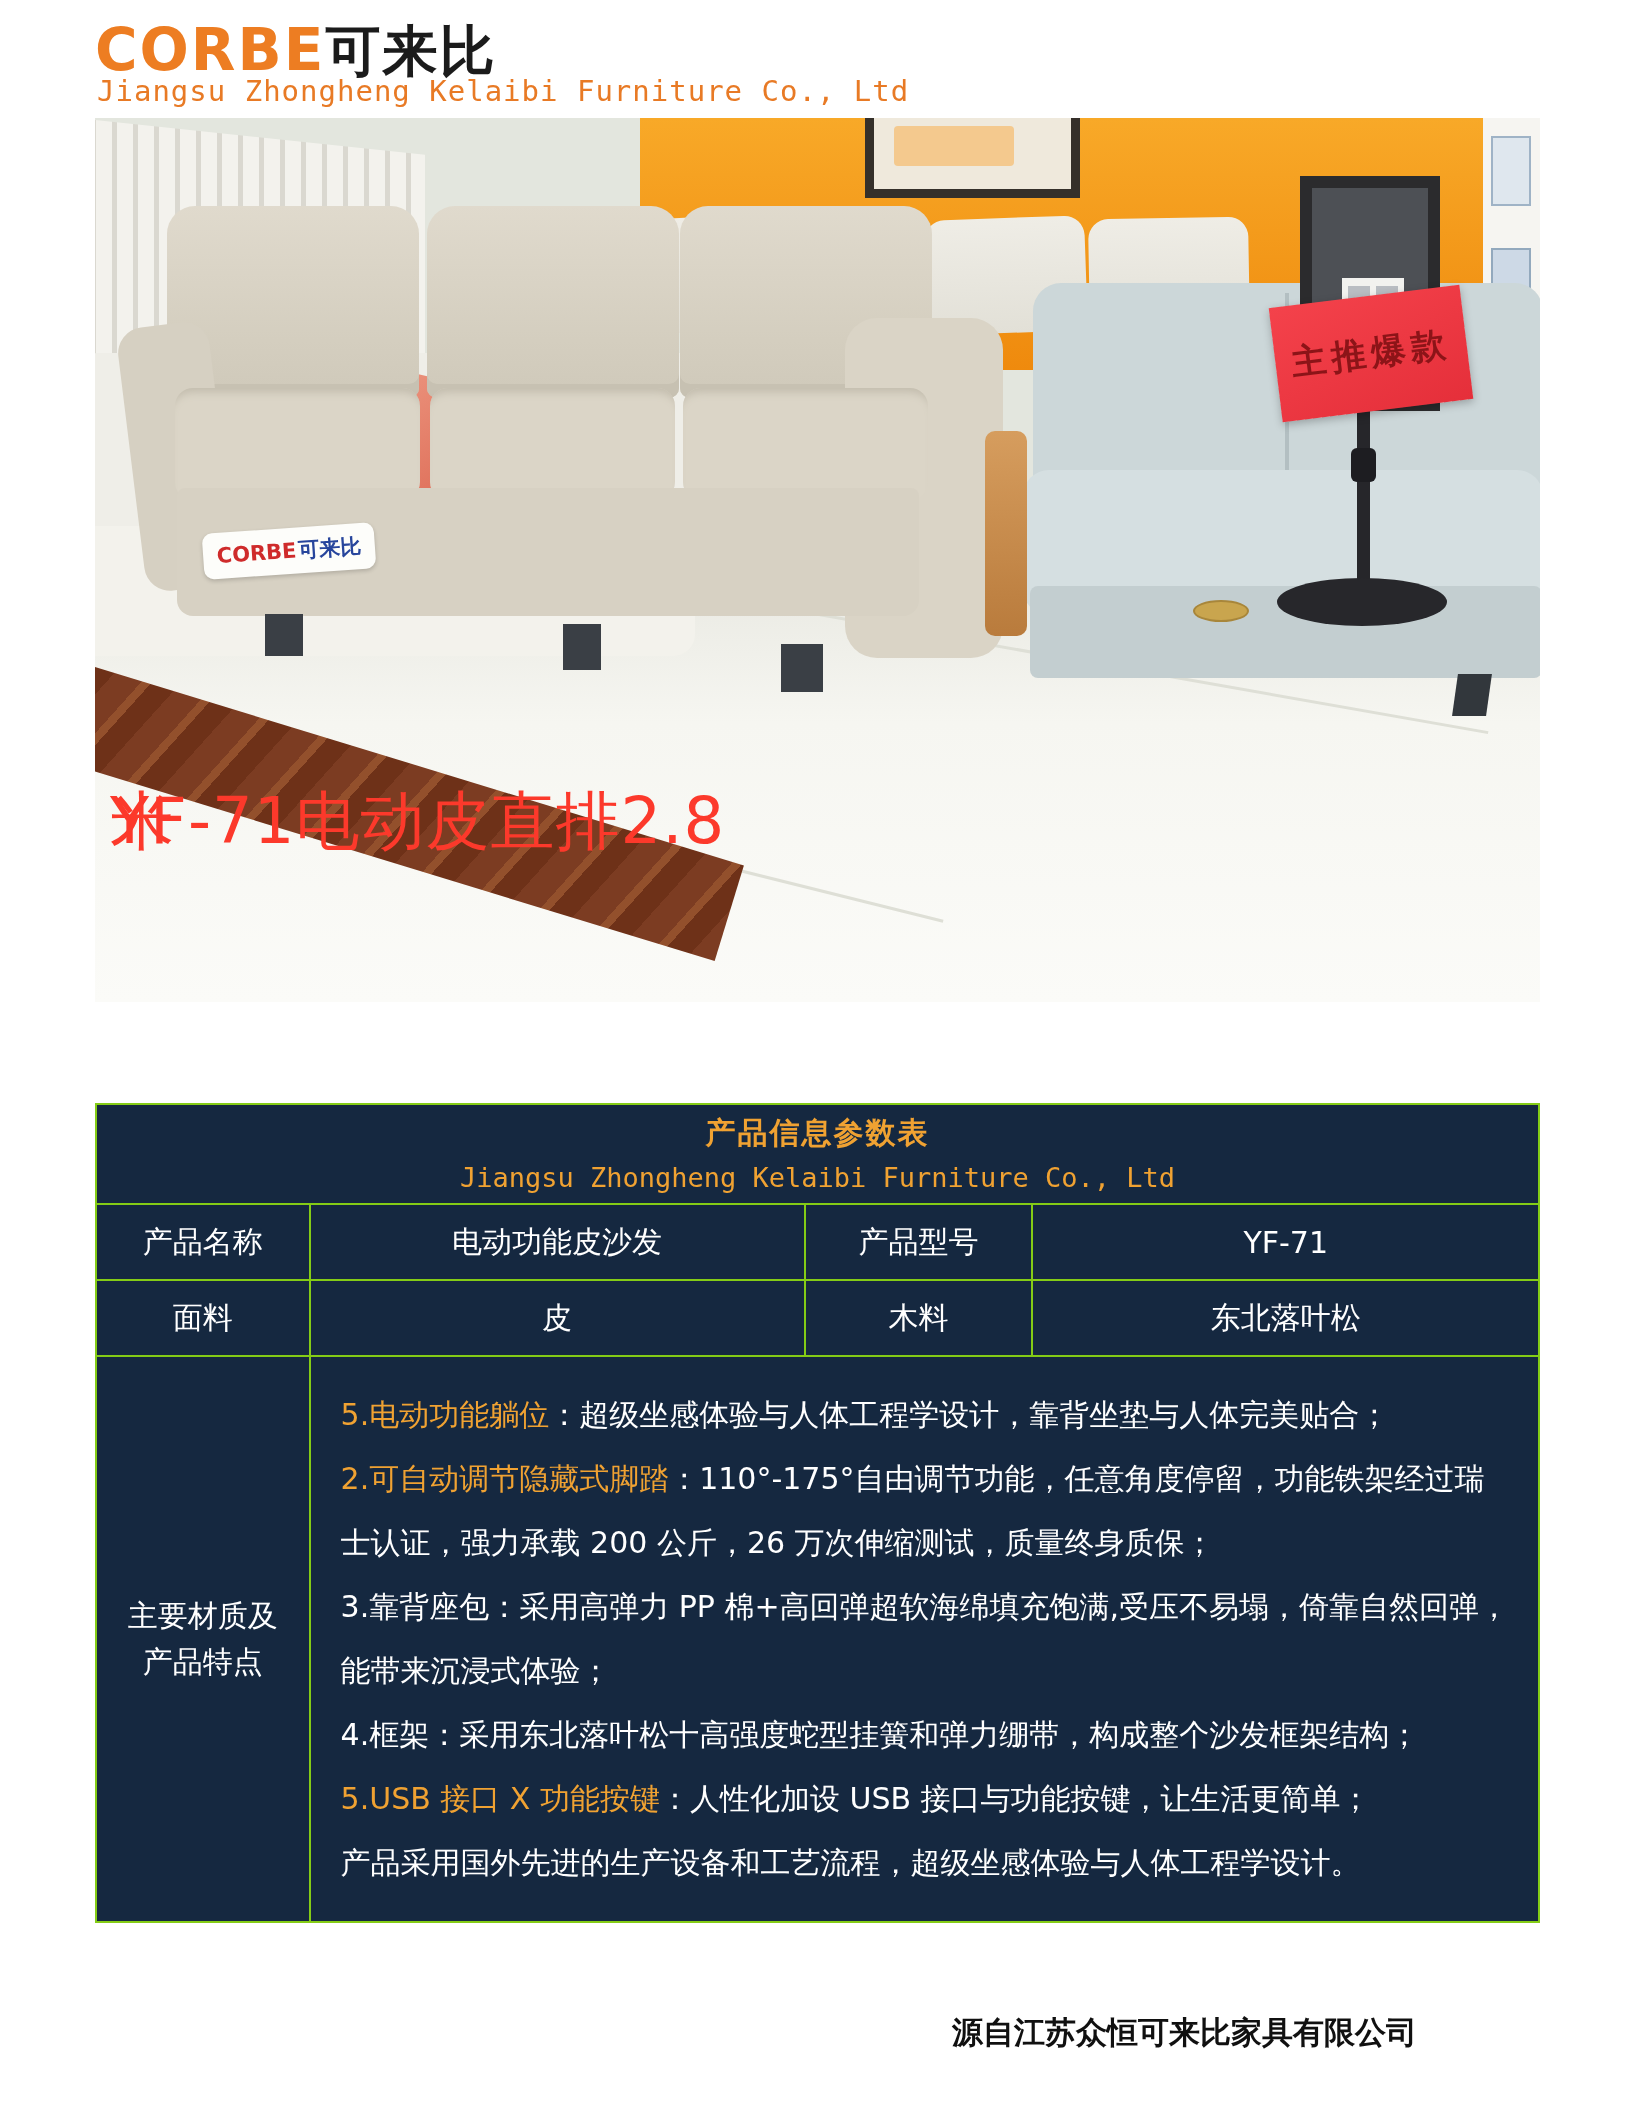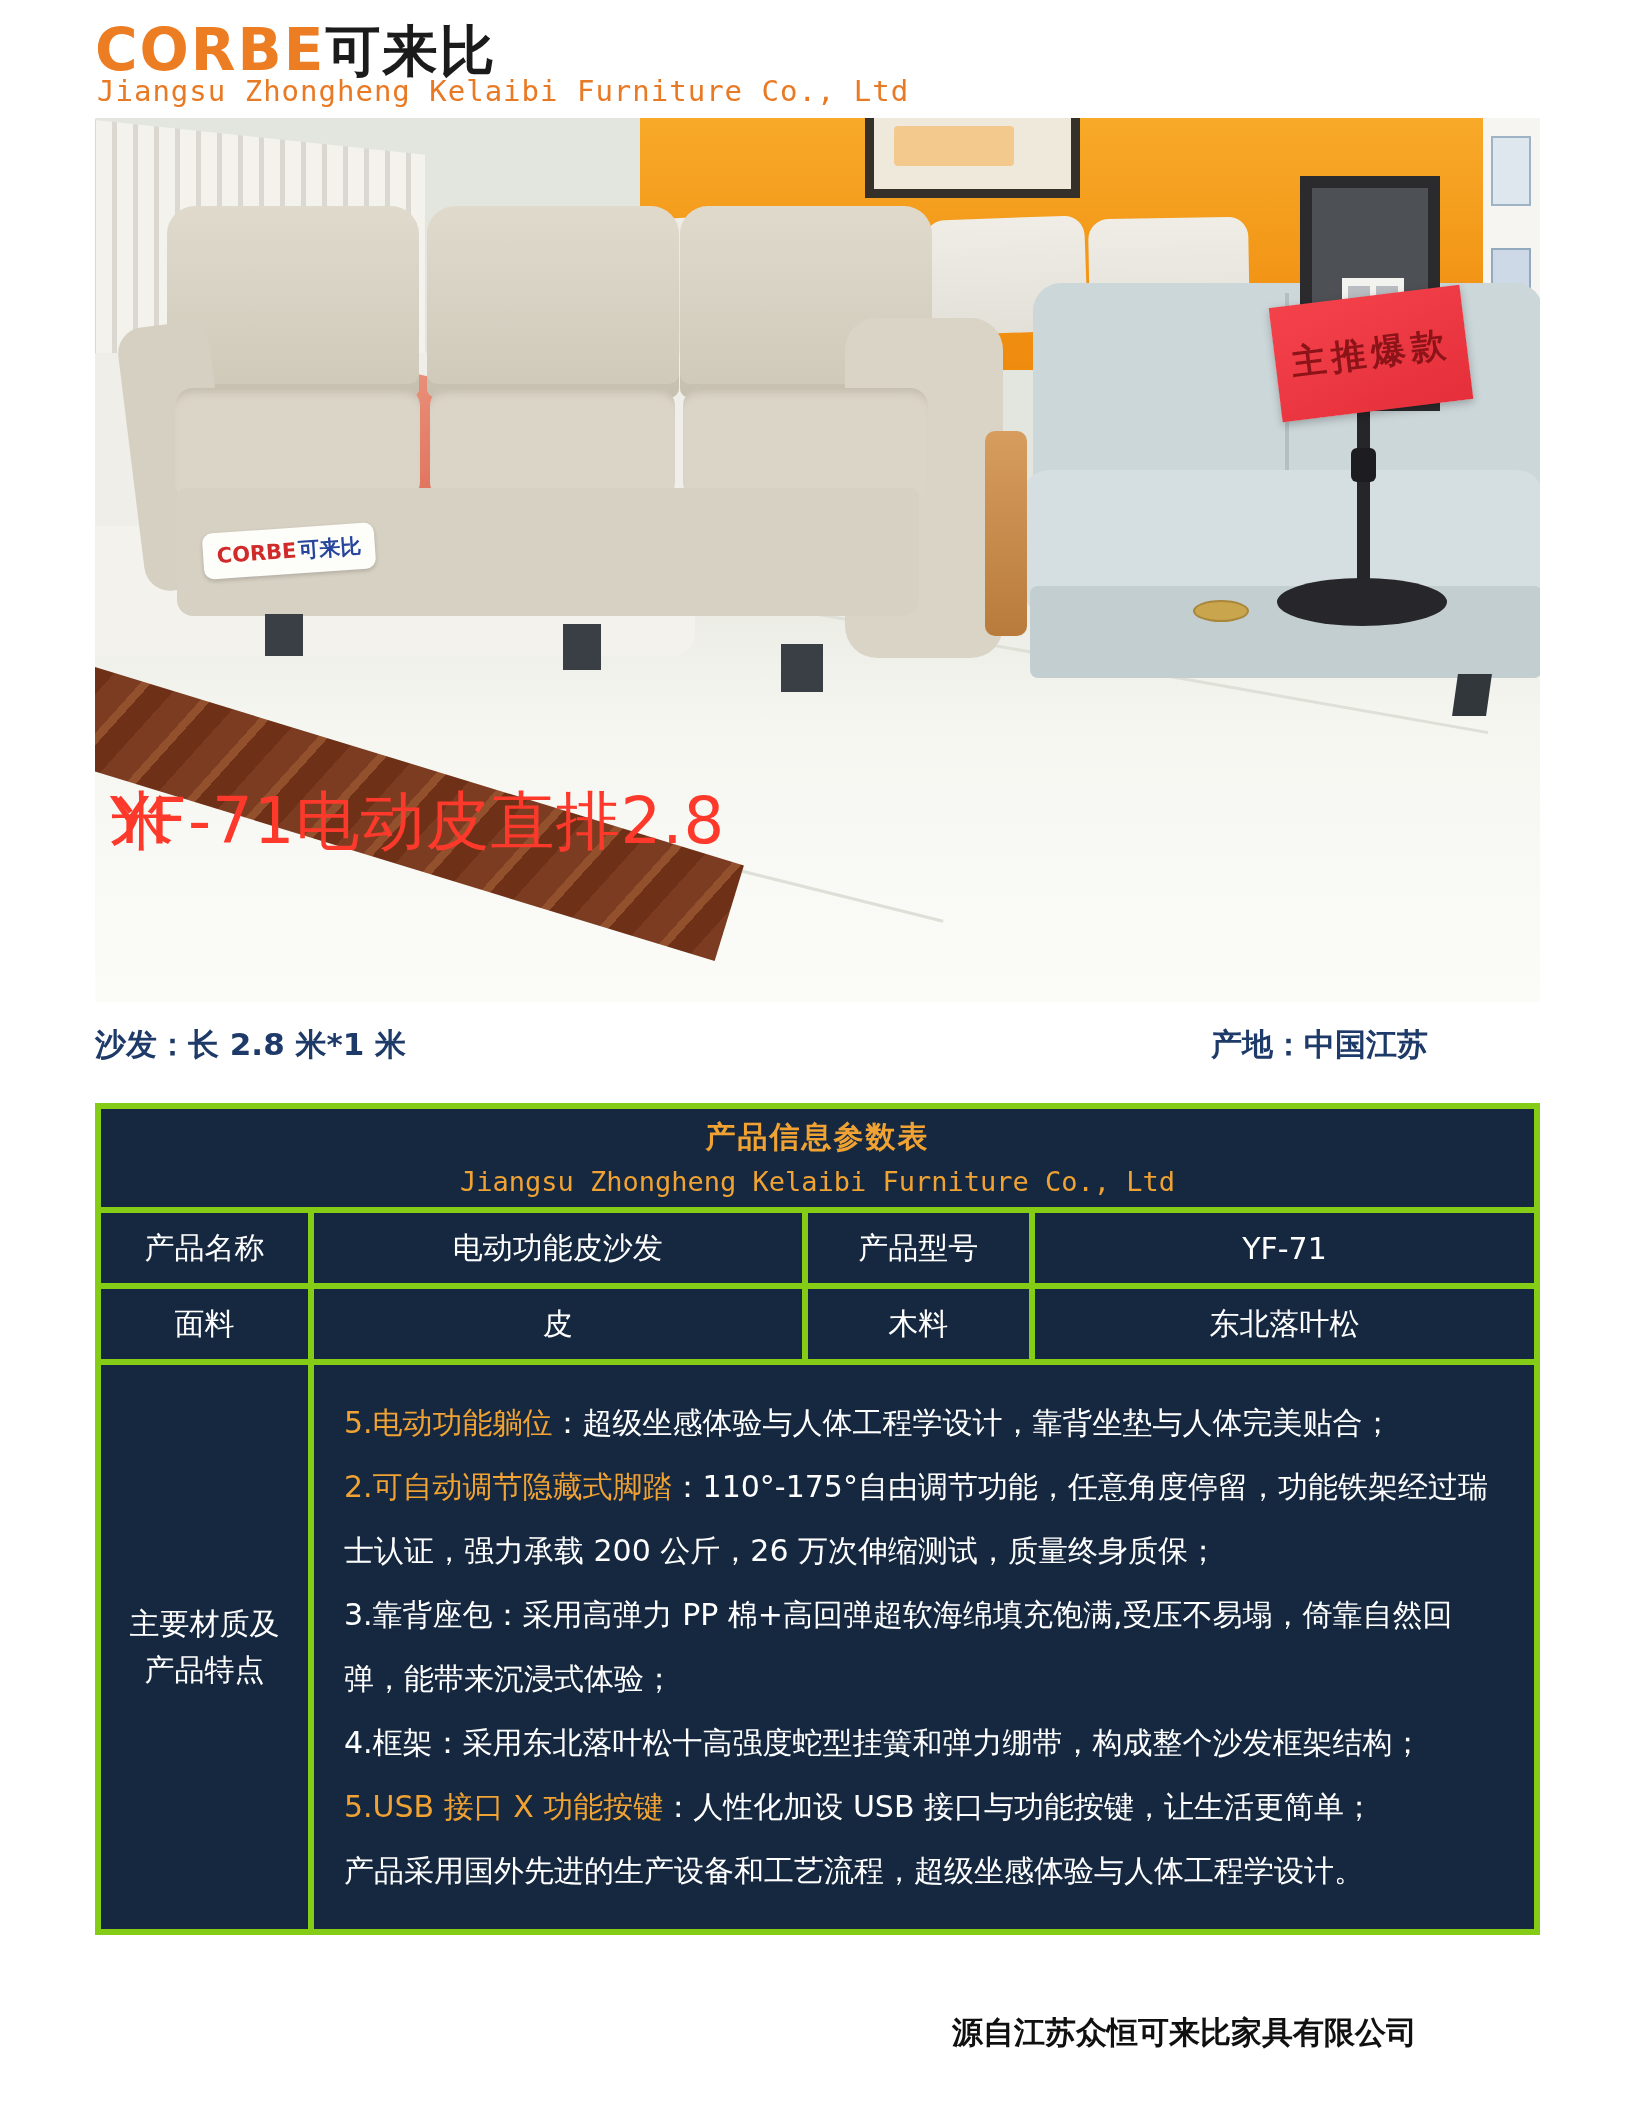--- a/index.html
+++ b/index.html
@@ -112,21 +112,21 @@
 
   
   .spec-row { position:absolute; left:95px; top:1024px; width:1445px;
     display:flex; justify-content:space-between;
     font-size:31px; font-weight:700; color:#1E3A68; }
   .spec-origin { margin-right:112px; }
 
   
   table.info-table { position:absolute; left:95px; top:1103px; width:1445px;
     border-collapse:collapse; background:#152840; table-layout:fixed; }
-  table.info-table td { border:6px solid #84cc16; color:#ffffff; font-size:30px;margin-left:20px; }
+  table.info-table td { border:2px solid #84cc16; color:#ffffff; font-size:30px;margin-left:20px; }
   td.th-cell { text-align:center; padding:8px 0 10px 0; }
   .tbl-title { color:#F0A232; font-weight:700; font-size:30px; letter-spacing:2px; }
   .tbl-subtitle { color:#F0A232; font-family:"DejaVu Sans Mono", monospace; font-size:27px; margin-top:8px; }
   td.c-label, td.c-value { text-align:center; height:76px; }
   td.features-label { text-align:center; line-height:46px; }
   td.features-cell { padding:26px 26px 26px 30px; line-height:64px; text-align:left; vertical-align:top; }
   .features-cell p { margin:0; }
   .gold { color:#F0A232; }
 
   
@@ -210,24 +210,20 @@
         <span class="lbl-cn">可来比</span>
       </div>
     </div>
 
     <div class="overlay-title">
       <div>YF-71电动皮直排2.8</div>
       <div>米</div>
     </div>
   </div>
 
-  <div class="spec-row">
-    <span class="spec-size">沙发：长 2.8 米*1 米</span>
-    <span class="spec-origin">产地：中国江苏</span>
-  </div>
 
   <table class="info-table">
     <colgroup>
       <col style="width:14.8%">
         <col style="width:34.3%">
         <col style="width:15.8%">
         <col style="width:35.1%">
     </colgroup>
     <tbody>
       <tr>

